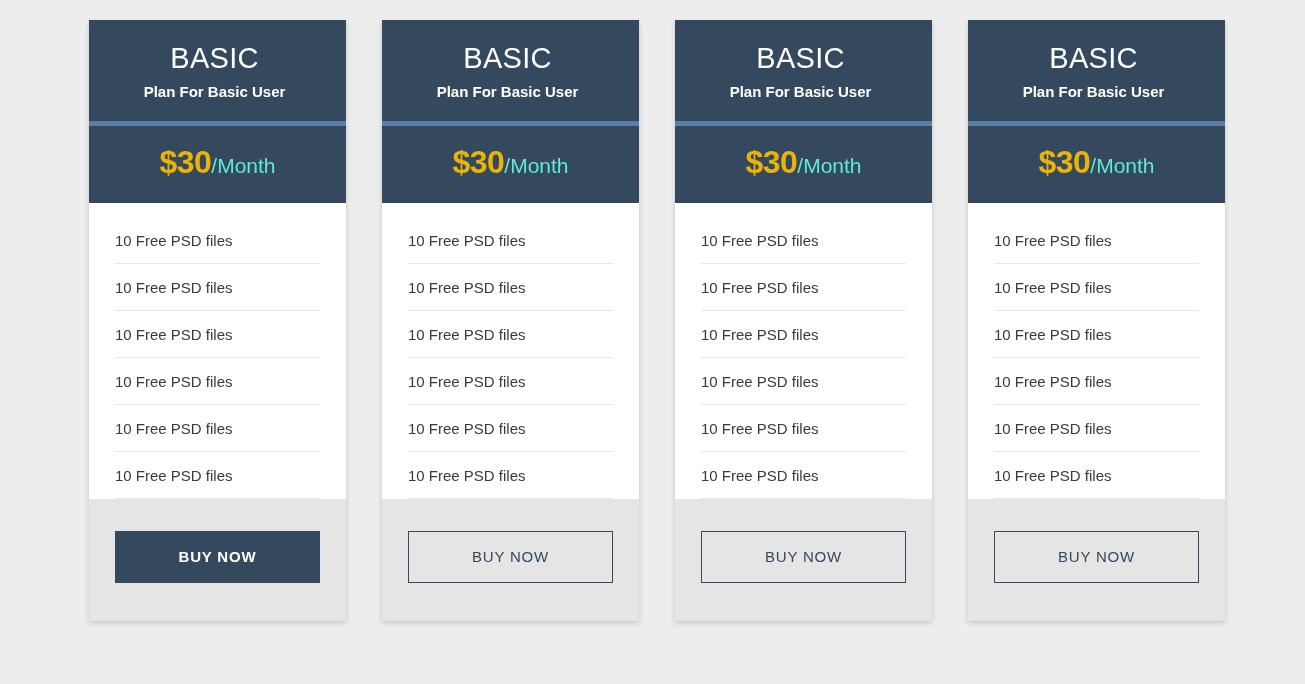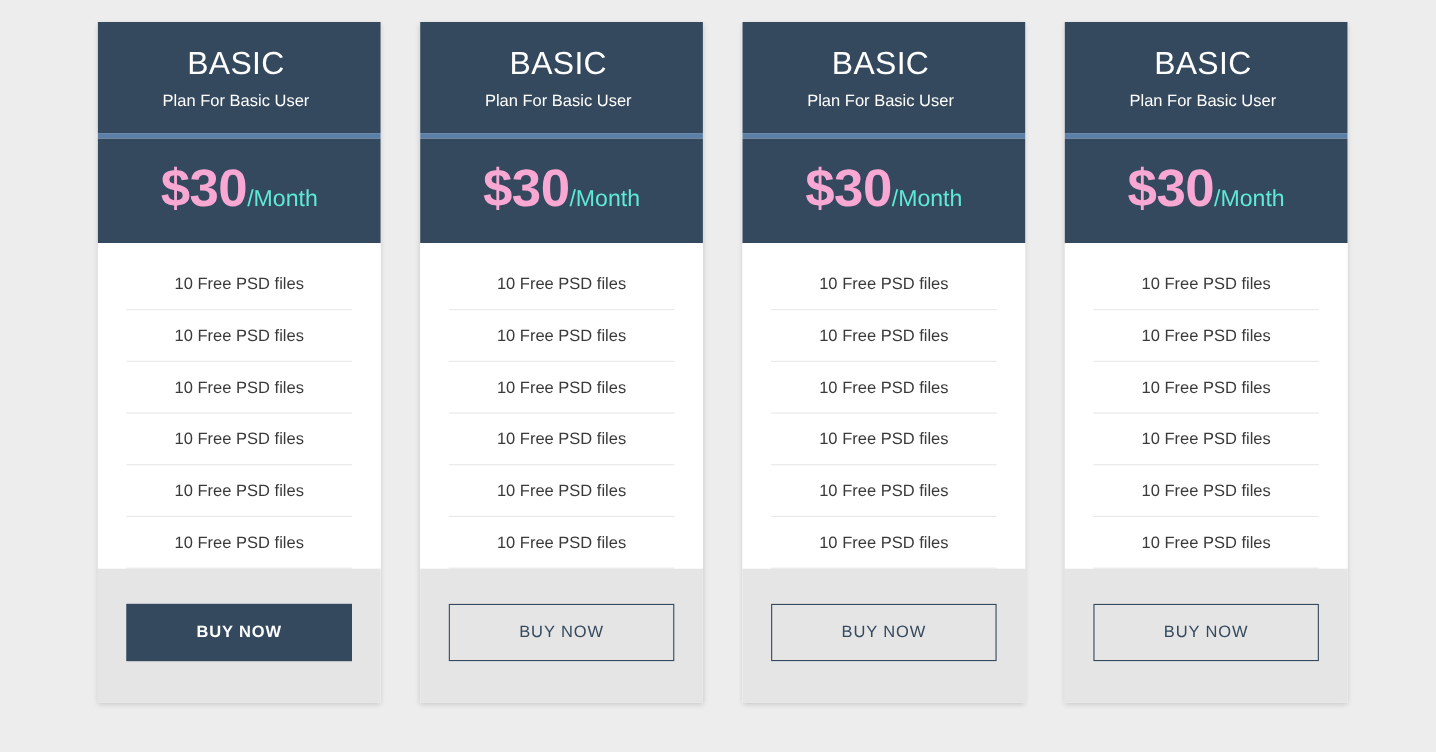--- a/index.html
+++ b/index.html
@@ -52,41 +52,41 @@
     font-size: 29px;
     line-height: 33px;
     font-weight: normal;
     letter-spacing: 0.3px;
     margin: 0 0 8px 0;
   }
   .plan-tagline {
     color: #ffffff;
     font-size: 15px;
     line-height: 18px;
-    font-weight: normal;
+    font-weight: bold;
     margin: 4px;
   }
 
   .header-accent {
     height: 5px;
     background: #5b7fa6;
     width: 100%;
   }
 
   
   .card-price {
     background: #35495e;
     text-align: center;
     padding: 18px 10px 22px 10px;
     box-sizing: border-box;
     white-space: nowrap;
   }
   .price-amount {
-    color: #f9a8d4;
-    font-size: 48px;
+    color: #eab308;
+    font-size: 32px;
     font-weight: bold;
     letter-spacing: -0.5px;
     vertical-align: baseline;
   }
   .price-period {
     color: #5eead4;
     font-size: 21px;
     font-weight: normal;
     vertical-align: baseline;
   }
@@ -99,21 +99,21 @@
     box-sizing: border-box;
   }
   .feature-list {
     list-style: none;
     margin: 0;
     padding: 0;
   }
   .feature-item {
     font-size: 15px;
     color: #3a3a3a;
-    text-align: center;
+    text-align: left;
     padding: 14px 0 13px 0;
     border-bottom: 1px solid #e8e8e8;
     line-height: 19px;
   }
 
   
   .card-action {
     background: #e5e5e5;
     padding: 32px 26px 38px 26px;
     box-sizing: border-box;

